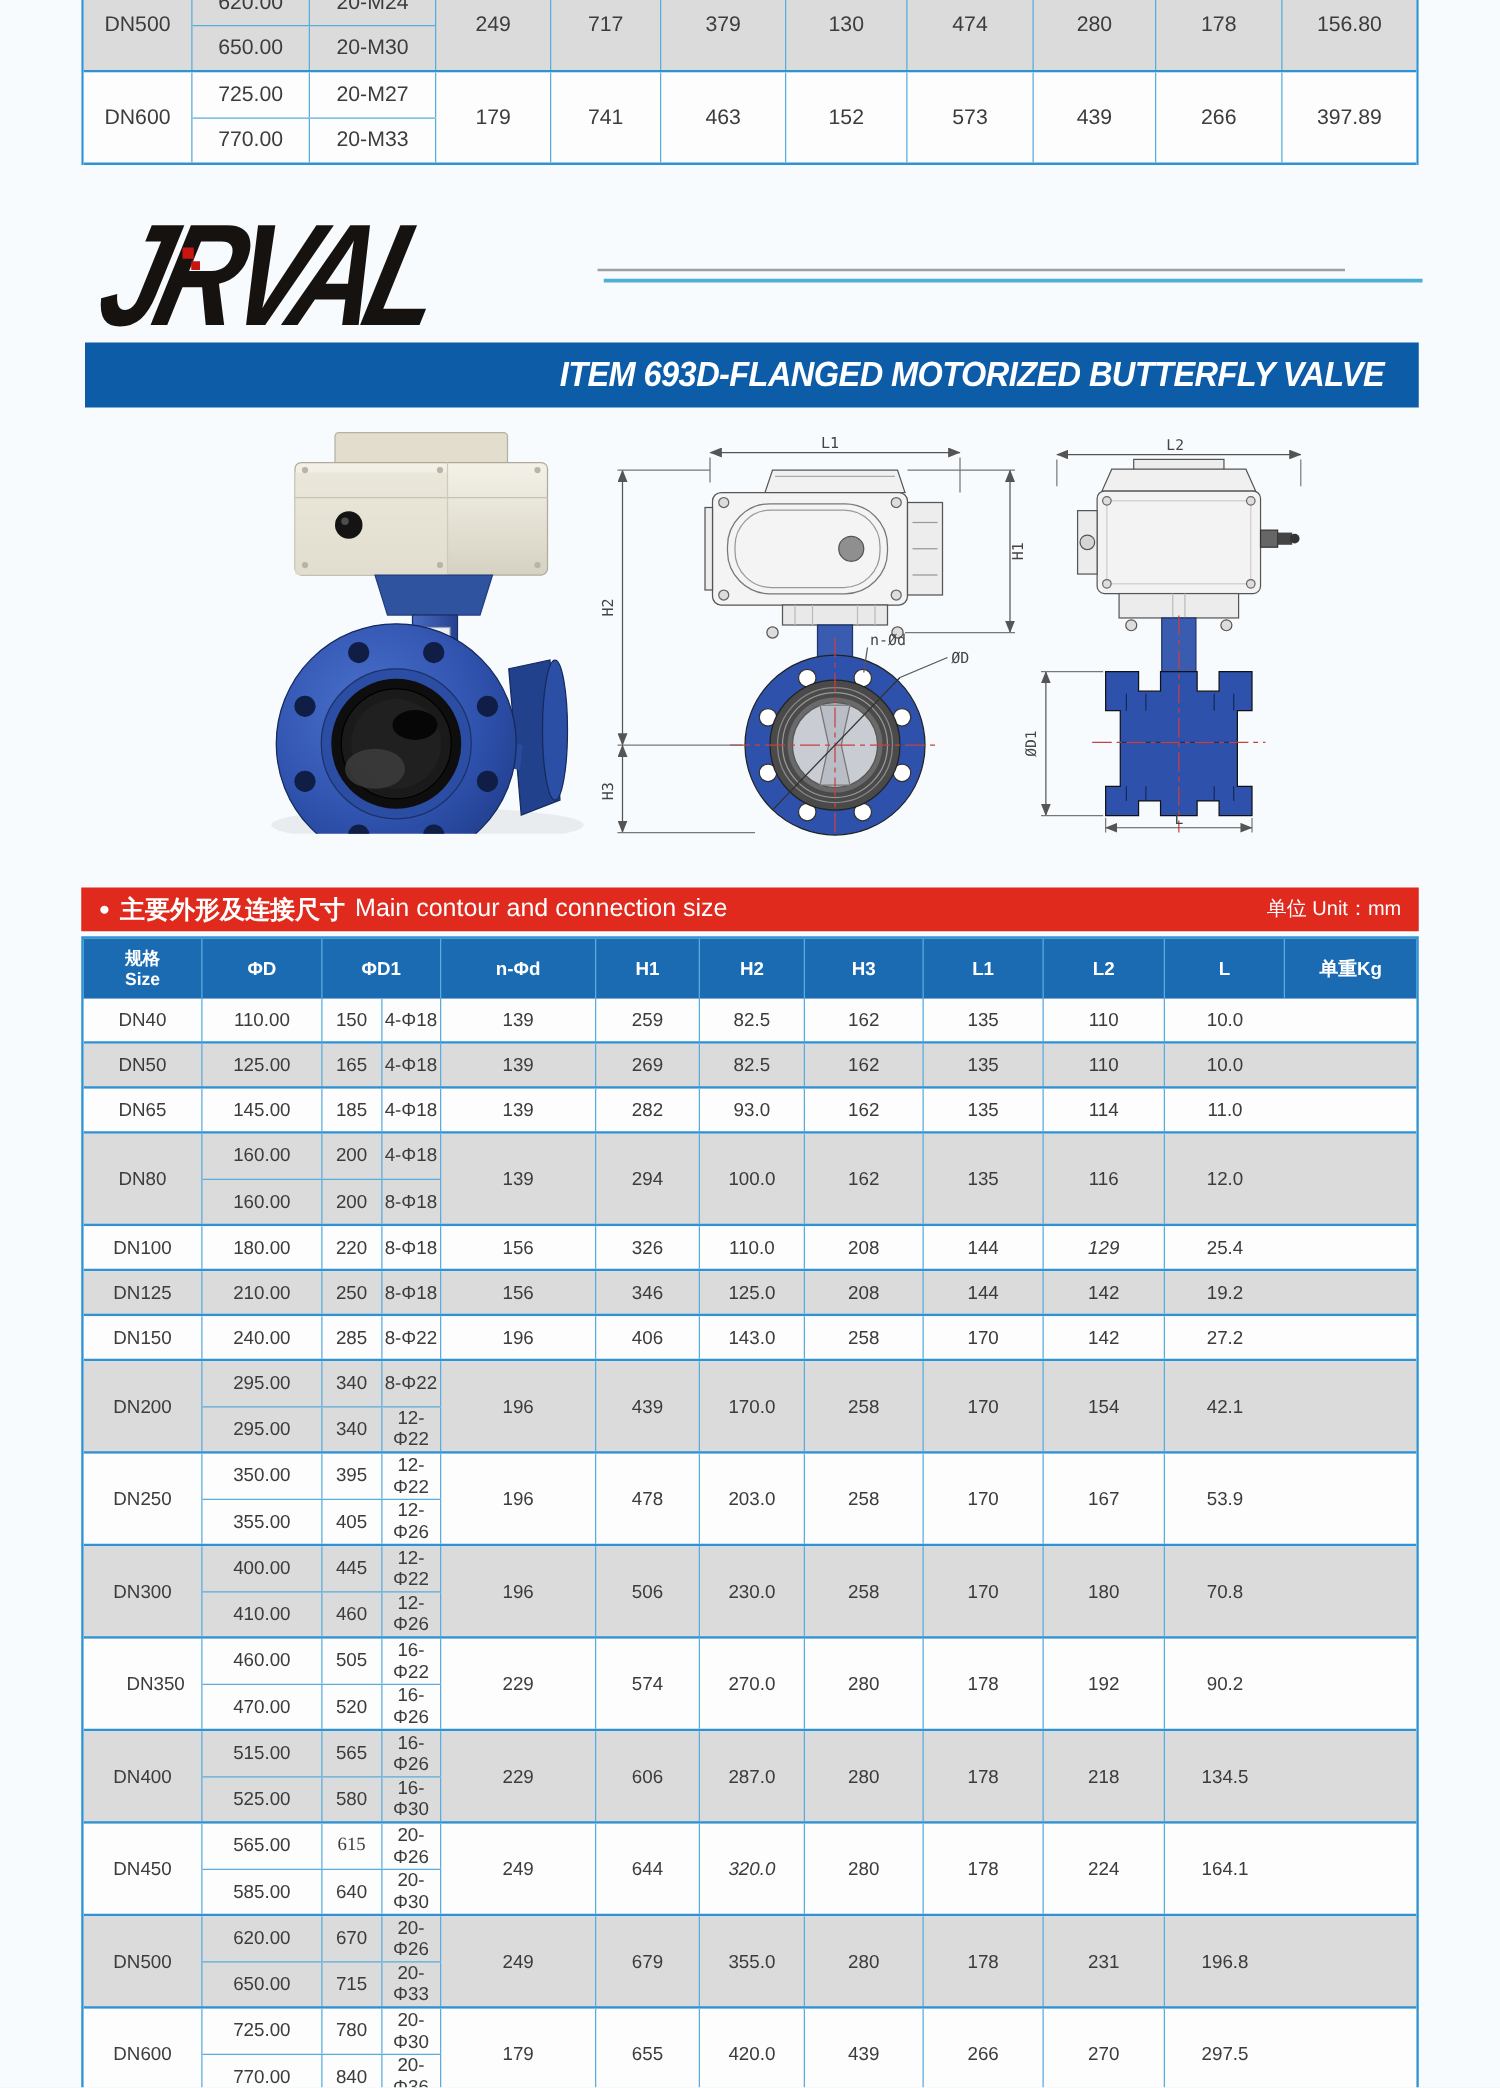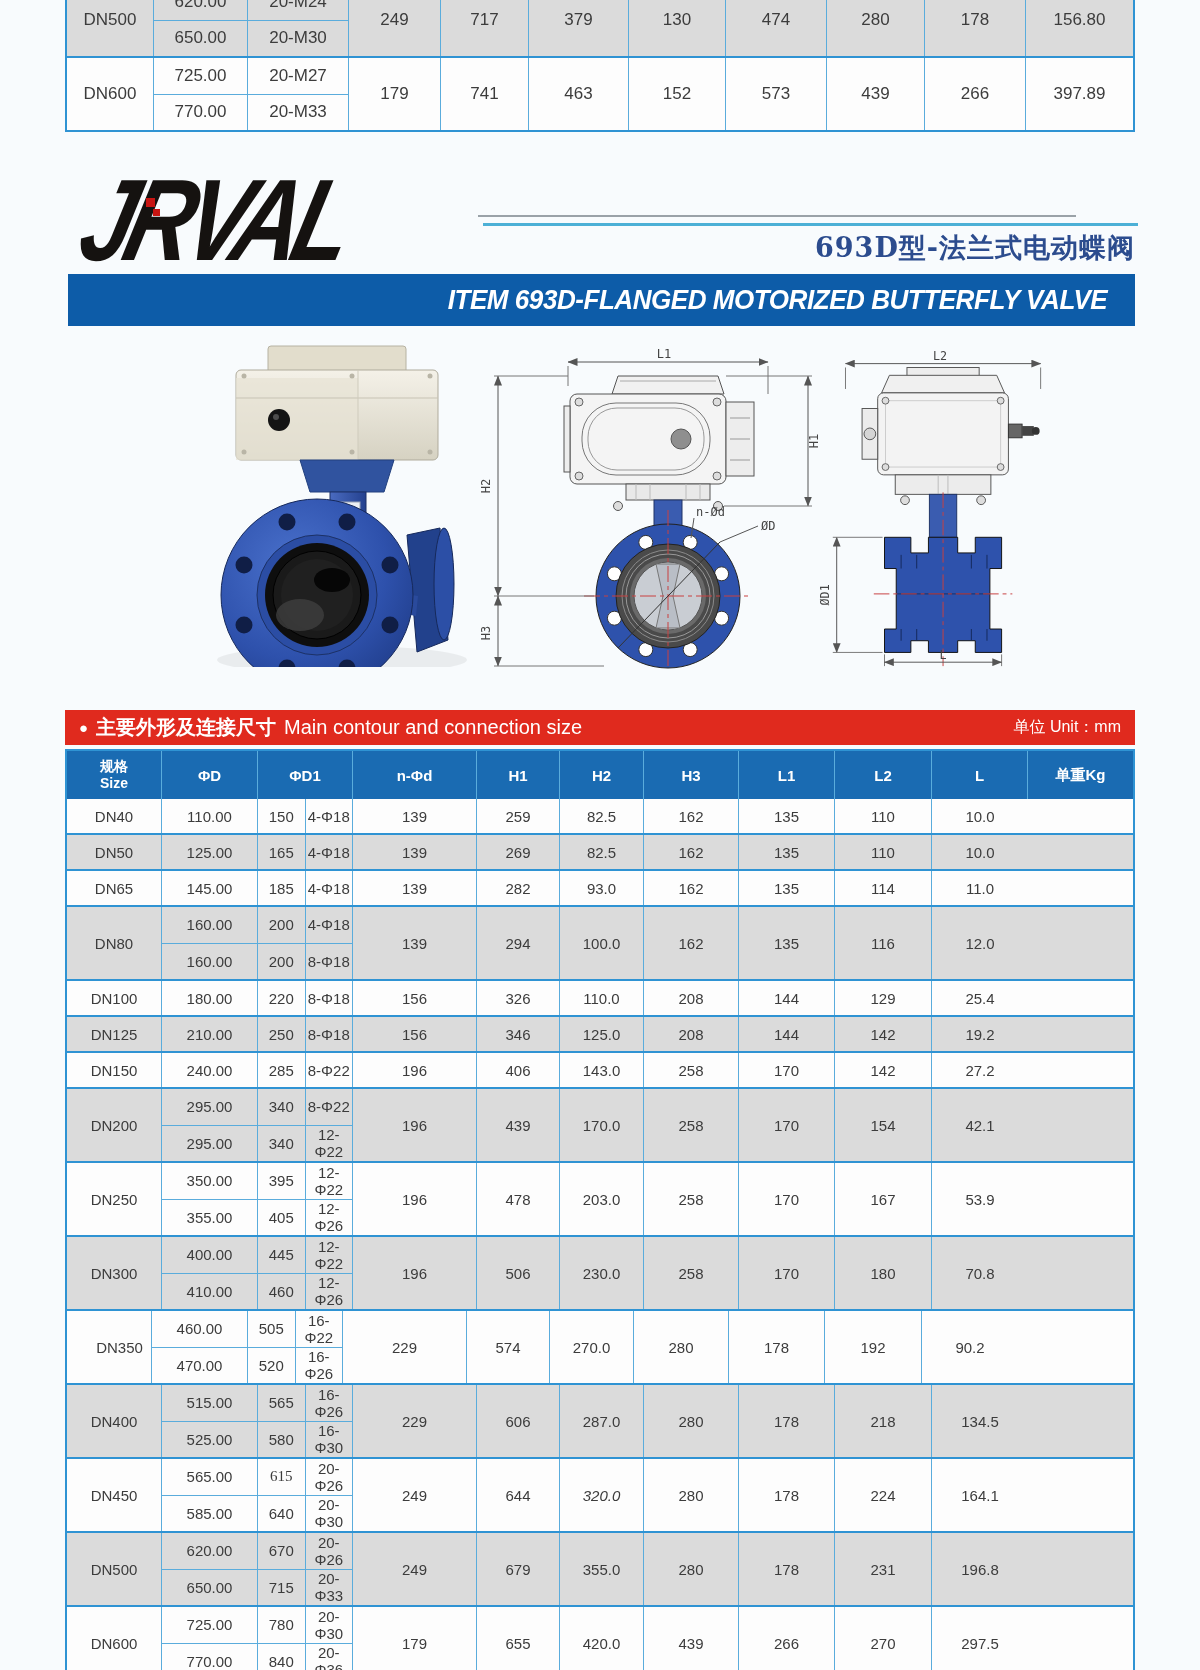--- a/index.html
+++ b/index.html
@@ -127,21 +127,20 @@
           <div class="cell" style="flex: 1 1 0%; border-right: none;">397.89</div>
         </div>
       </div>
   </div>
 
   <div class="logo">JRVAL</div>
   <div class="logo-px1"></div>
   <div class="logo-px2"></div>
   <div class="rule-gray"></div>
   <div class="rule-blue"></div>
-  <div class="cn-title">693D型-法兰式电动蝶阀</div>
   <div class="blue-banner">
     <span class="bt">ITEM 693D-FLANGED MOTORIZED BUTTERFLY VALVE</span>
   </div>
 
   <svg class="svgabs" style="left:182px; top:340px;" width="310" height="327" viewBox="0 0 310 327">
     <defs>
       <linearGradient id="gAct" x1="0" y1="0" x2="0" y2="1">
         <stop offset="0" stop-color="#F4F1E8"></stop>
           <stop offset="1" stop-color="#D6D2C2"></stop>
       </linearGradient>
@@ -443,21 +442,21 @@
               <div class="cell" style="width: 96px;">180.00</div>
               <div class="cell" style="flex: 1 1 0%;">220</div>
               <div class="cell" style="flex: 1 1 0%;">8-Φ18</div>
             </div>
           </div>
           <div class="cell" style="width: 124px;">156</div>
           <div class="cell" style="width: 83px;">326</div>
           <div class="cell" style="width: 84px;">110.0</div>
           <div class="cell" style="width: 95px;">208</div>
           <div class="cell" style="width: 96px;">144</div>
-          <div class="cell" style="width: 97px;">129</div>
+          <div class="cell" style="width: 97px; font-style: italic;">129</div>
           <div class="cell" style="width: 96px; border-right: none;">25.4</div>
         </div>
         <div class="block gray" style="height: 36px;">
           <div class="cell" style="width: 95px;">DN125</div>
           <div class="subcol" style="width: 191px;">
             <div class="subrow">
               <div class="cell" style="width: 96px;">210.00</div>
               <div class="cell" style="flex: 1 1 0%;">250</div>
               <div class="cell" style="flex: 1 1 0%;">8-Φ18</div>
             </div>
@@ -547,21 +546,21 @@
           </div>
           <div class="cell" style="width: 124px;">196</div>
           <div class="cell" style="width: 83px;">506</div>
           <div class="cell" style="width: 84px;">230.0</div>
           <div class="cell" style="width: 95px;">258</div>
           <div class="cell" style="width: 96px;">170</div>
           <div class="cell" style="width: 97px;">180</div>
           <div class="cell" style="width: 96px; border-right: none;">70.8</div>
         </div>
         <div class="block" style="height: 74px;">
-          <div class="cell" style="width: 85px; padding-left: 21px;">DN350</div>
+          <div class="cell" style="width: 95px; padding-left: 21px;">DN350</div>
           <div class="subcol" style="width: 191px;">
             <div class="subrow">
               <div class="cell" style="width: 96px;">460.00</div>
               <div class="cell" style="flex: 1 1 0%;">505</div>
               <div class="cell" style="flex: 1 1 0%;">16-Φ22</div>
             </div>
             <div class="subrow">
               <div class="cell" style="width: 96px;">470.00</div>
               <div class="cell" style="flex: 1 1 0%;">520</div>
               <div class="cell" style="flex: 1 1 0%;">16-Φ26</div>

